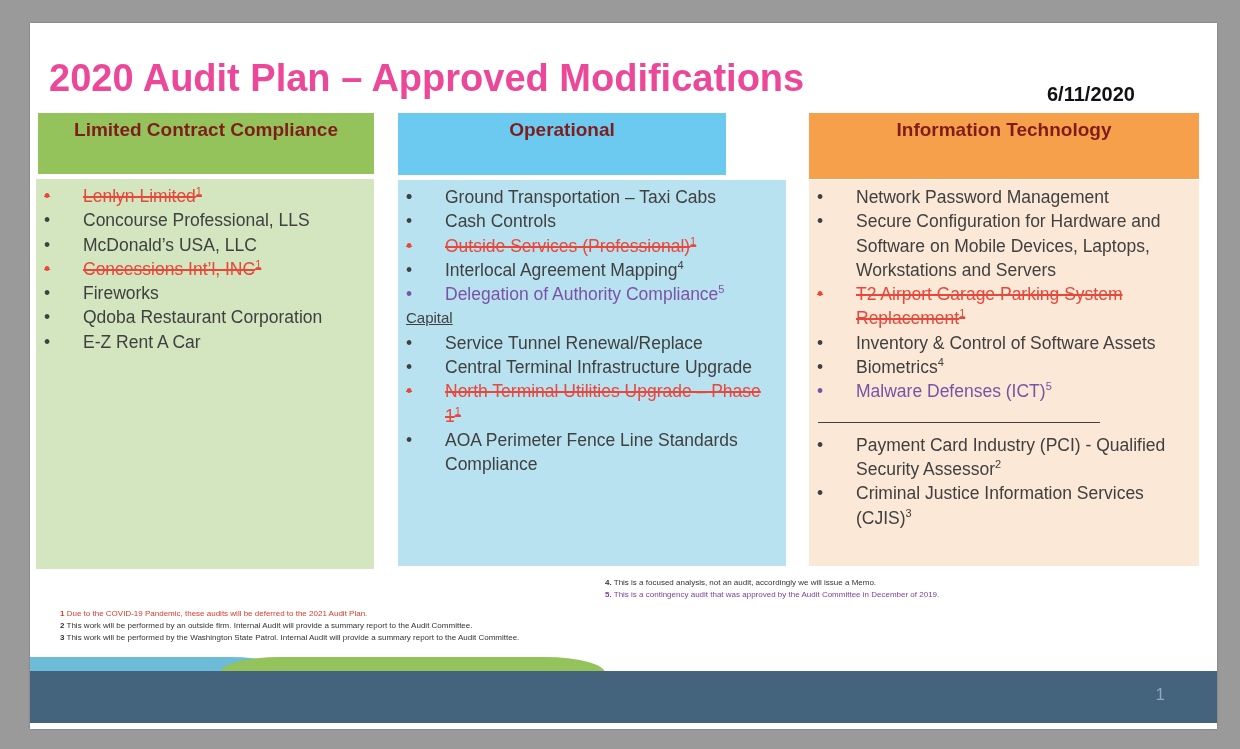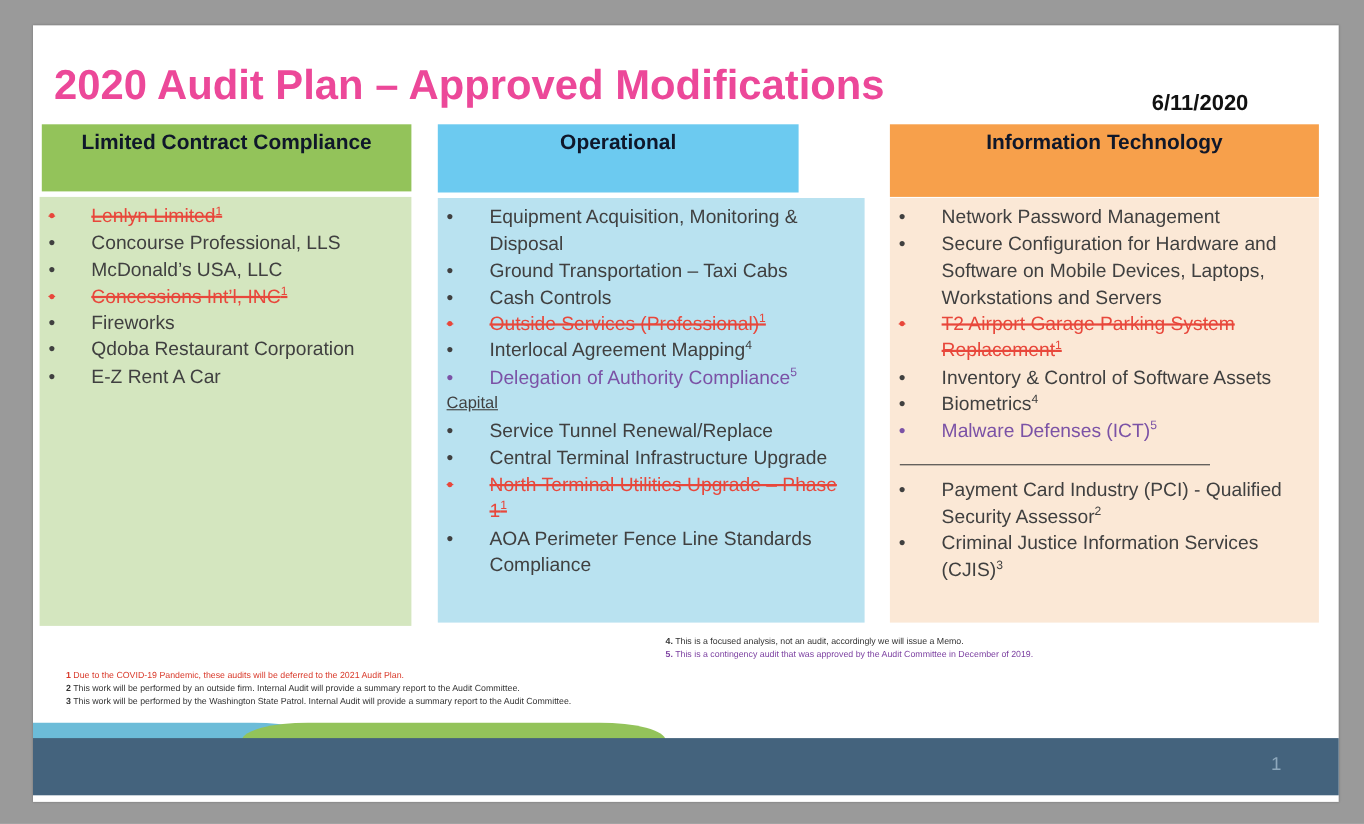--- a/index.html
+++ b/index.html
@@ -12,21 +12,21 @@
     box-shadow: 0 0 2px rgba(0,0,0,0.25);
   }
   .title {
     position:absolute; left:19px; top:34px; font-size:38px; font-weight:bold; color:#ec4899;
     letter-spacing:0px; white-space:nowrap;
   }
   .date {
     position:absolute; left:1017px; top:28px; font-size:20px; font-weight:bold; color:#111;margin-top:32px;
   }
   .col-header {
-    position:absolute; color:#0f172a; font-weight:bold; font-size:19px; text-align:center;
+    position:absolute; color:#7f1d1d; font-weight:bold; font-size:19px; text-align:center;
     padding-top:6px; box-sizing:border-box;
   }
   .col-body {
     position:absolute; box-sizing:border-box; padding-top:5px;
   }
   ul.items { list-style:none; margin:0; padding:0; }
   ul.items li {
     position:relative; font-size:17.5px; line-height:24.3px; color:#404040;
     padding-left:47px; padding-right:6px;
   }
@@ -83,21 +83,21 @@
         <li><span class="bullet">•</span><span>Qdoba Restaurant Corporation</span></li>
         <li><span class="bullet">•</span><span>E-Z Rent A Car</span></li>
       </ul>
   </div>
 
   <div class="col-header" style="left:368px;top:90px;width:328px;height:62px;background:#6ccaf0;">
     <span>Operational</span>
   </div>
   <div class="col-body" style="left:368px;top:157px;width:388px;height:386px;background:#b9e2f0;">
     <ul class="items">
-        <li><span class="bullet">•</span><span>Equipment Acquisition, Monitoring &amp; Disposal</span></li>
+        <li><span class="bullet">•</span></li>
         <li><span class="bullet">•</span><span>Ground Transportation – Taxi Cabs</span></li>
         <li><span class="bullet">•</span><span>Cash Controls</span></li>
         <li class="struck"><span class="bullet">•</span><span>Outside Services (Professional)</span><sup>1</sup></li>
         <li><span class="bullet">•</span><span>Interlocal Agreement Mapping</span><sup>4</sup></li>
         <li class="contingency"><span class="bullet">•</span><span>Delegation of Authority Compliance</span><sup>5</sup></li>
       </ul>
     <div class="subhead">Capital</div>
     <ul class="items">
         <li><span class="bullet">•</span><span>Service Tunnel Renewal/Replace</span></li>
         <li><span class="bullet">•</span><span>Central Terminal Infrastructure Upgrade</span></li>

